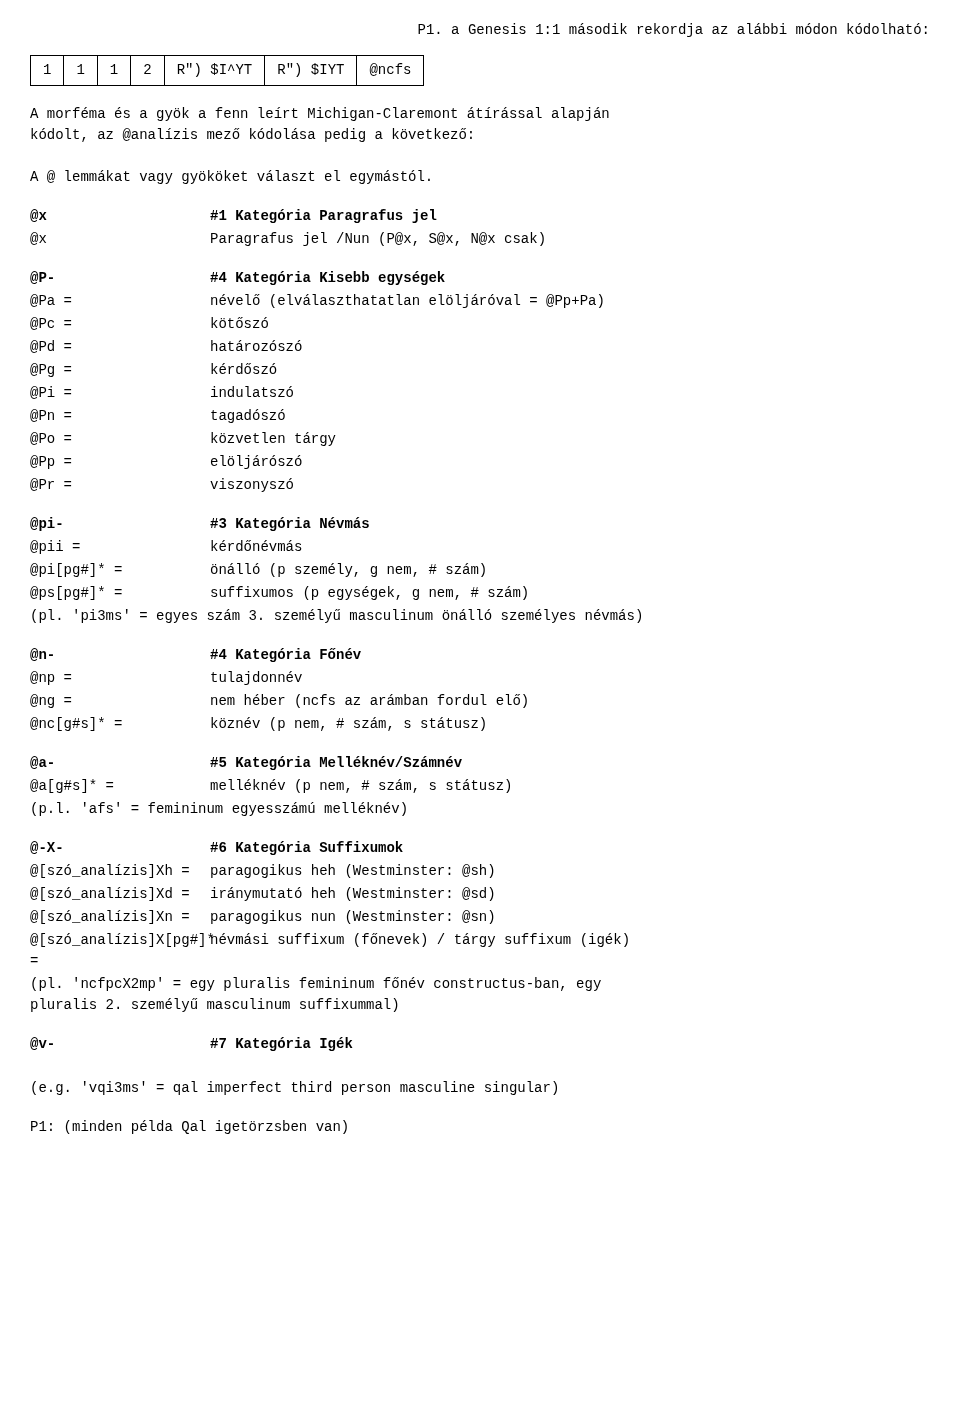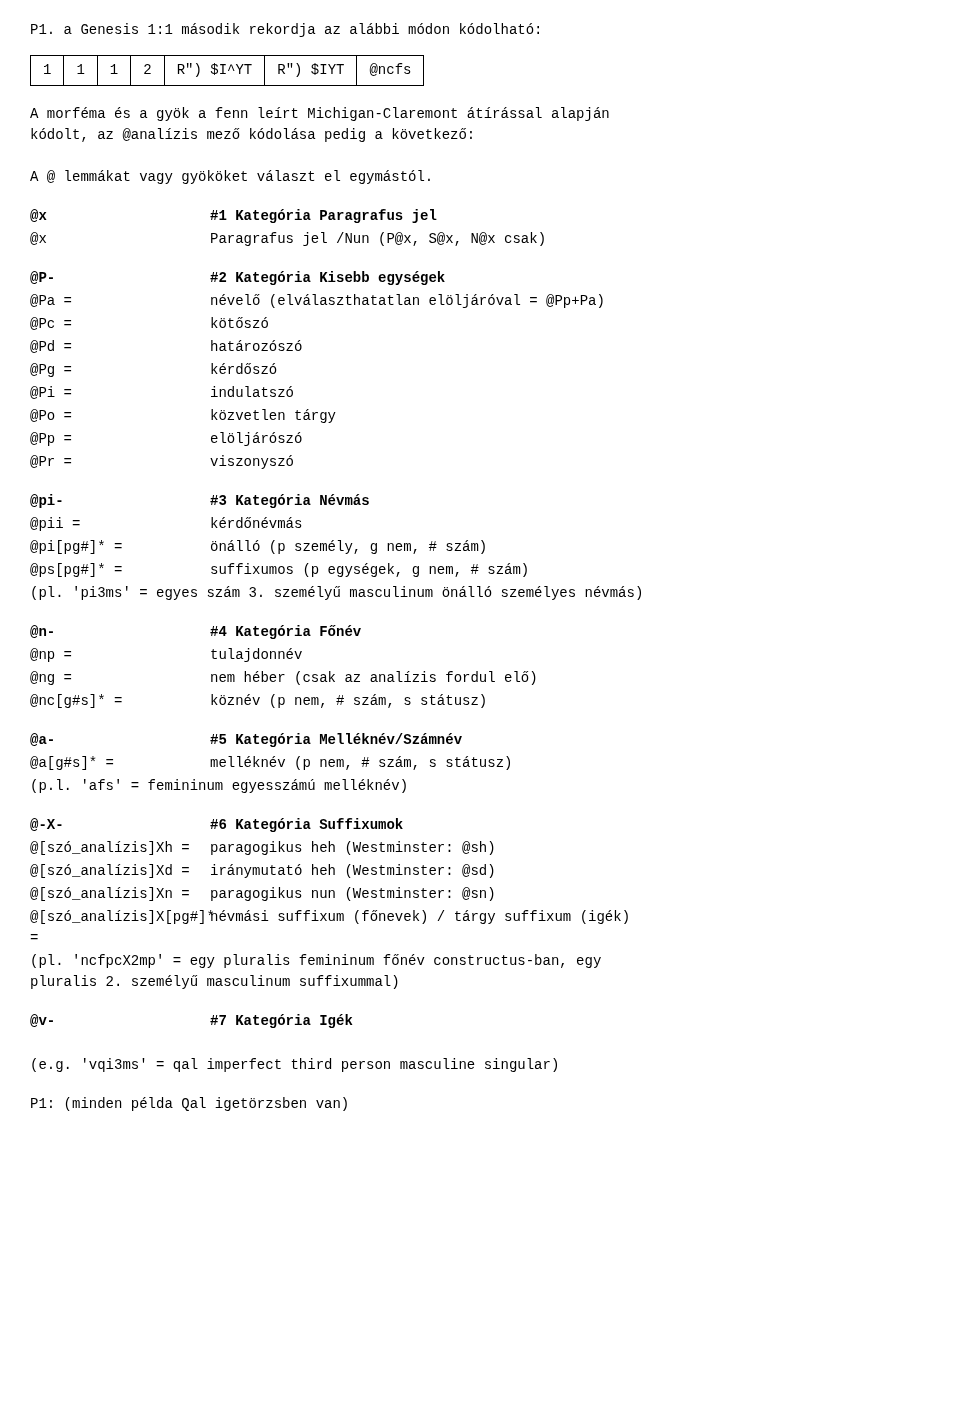--- a/index.html
+++ b/index.html
@@ -43,21 +43,21 @@
       font-weight: bold;
     }
     .block {
       margin-bottom: 18px;
     }
   </style>
 </head>
 <body>
 
 <div class="block">
-  <p style="margin-bottom: 14px;">P1. a Genesis 1:1 második rekordja az alábbi módon kódolható:</p>
+  <p style="margin-bottom: 14px; text-align: right;">P1. a Genesis 1:1 második rekordja az alábbi módon kódolható:</p>
 
   <div class="table-wrapper">
     <table>
       <tbody>
           <tr>
         <td>1</td>
         <td>1</td>
         <td>1</td>
         <td>2</td>
         <td>R") $I^YT</td>
@@ -83,21 +83,21 @@
   </div>
   <div class="category-row">
     <span class="cat-label">@x</span>
     <span class="cat-desc">Paragrafus jel /Nun (P@x, S@x, N@x csak)</span>
   </div>
 </div>
 
 <div class="block">
   <div class="category-row">
     <span class="cat-label bold">@P-</span>
-    <span class="cat-desc cat-header">#2 Kategória Kisebb egységek</span>
+    <span class="cat-desc cat-header">#4 Kategória Kisebb egységek</span>
   </div>
   <div class="category-row">
     <span class="cat-label">@Pa =</span>
     <span class="cat-desc">névelő (elválaszthatatlan elöljáróval = @Pp+Pa)</span>
   </div>
   <div class="category-row">
     <span class="cat-label">@Pc =</span>
     <span class="cat-desc">kötőszó</span>
   </div>
   <div class="category-row">
@@ -106,20 +106,24 @@
   </div>
   <div class="category-row">
     <span class="cat-label">@Pg =</span>
     <span class="cat-desc">kérdőszó</span>
   </div>
   <div class="category-row">
     <span class="cat-label">@Pi =</span>
     <span class="cat-desc">indulatszó</span>
   </div>
   <div class="category-row">
+    <span class="cat-label">@Pn =</span>
+    <span class="cat-desc">tagadószó</span>
+  </div>
+  <div class="category-row">
     <span class="cat-label">@Po =</span>
     <span class="cat-desc">közvetlen tárgy</span>
   </div>
   <div class="category-row">
     <span class="cat-label">@Pp =</span>
     <span class="cat-desc">elöljárószó</span>
   </div>
   <div class="category-row">
     <span class="cat-label">@Pr =</span>
     <span class="cat-desc">viszonyszó</span>
@@ -150,21 +154,21 @@
   <div class="category-row">
     <span class="cat-label bold">@n-</span>
     <span class="cat-desc cat-header">#4 Kategória  Főnév</span>
   </div>
   <div class="category-row">
     <span class="cat-label">@np =</span>
     <span class="cat-desc">tulajdonnév</span>
   </div>
   <div class="category-row">
     <span class="cat-label">@ng =</span>
-    <span class="cat-desc">nem héber (csak az analízis fordul elő)</span>
+    <span class="cat-desc">nem héber (ncfs az arámban fordul elő)</span>
   </div>
   <div class="category-row">
     <span class="cat-label">@nc[g#s]* =</span>
     <span class="cat-desc">köznév (p nem, # szám, s státusz)</span>
   </div>
 </div>
 
 <div class="block">
   <div class="category-row">
     <span class="cat-label bold">@a-</span>

